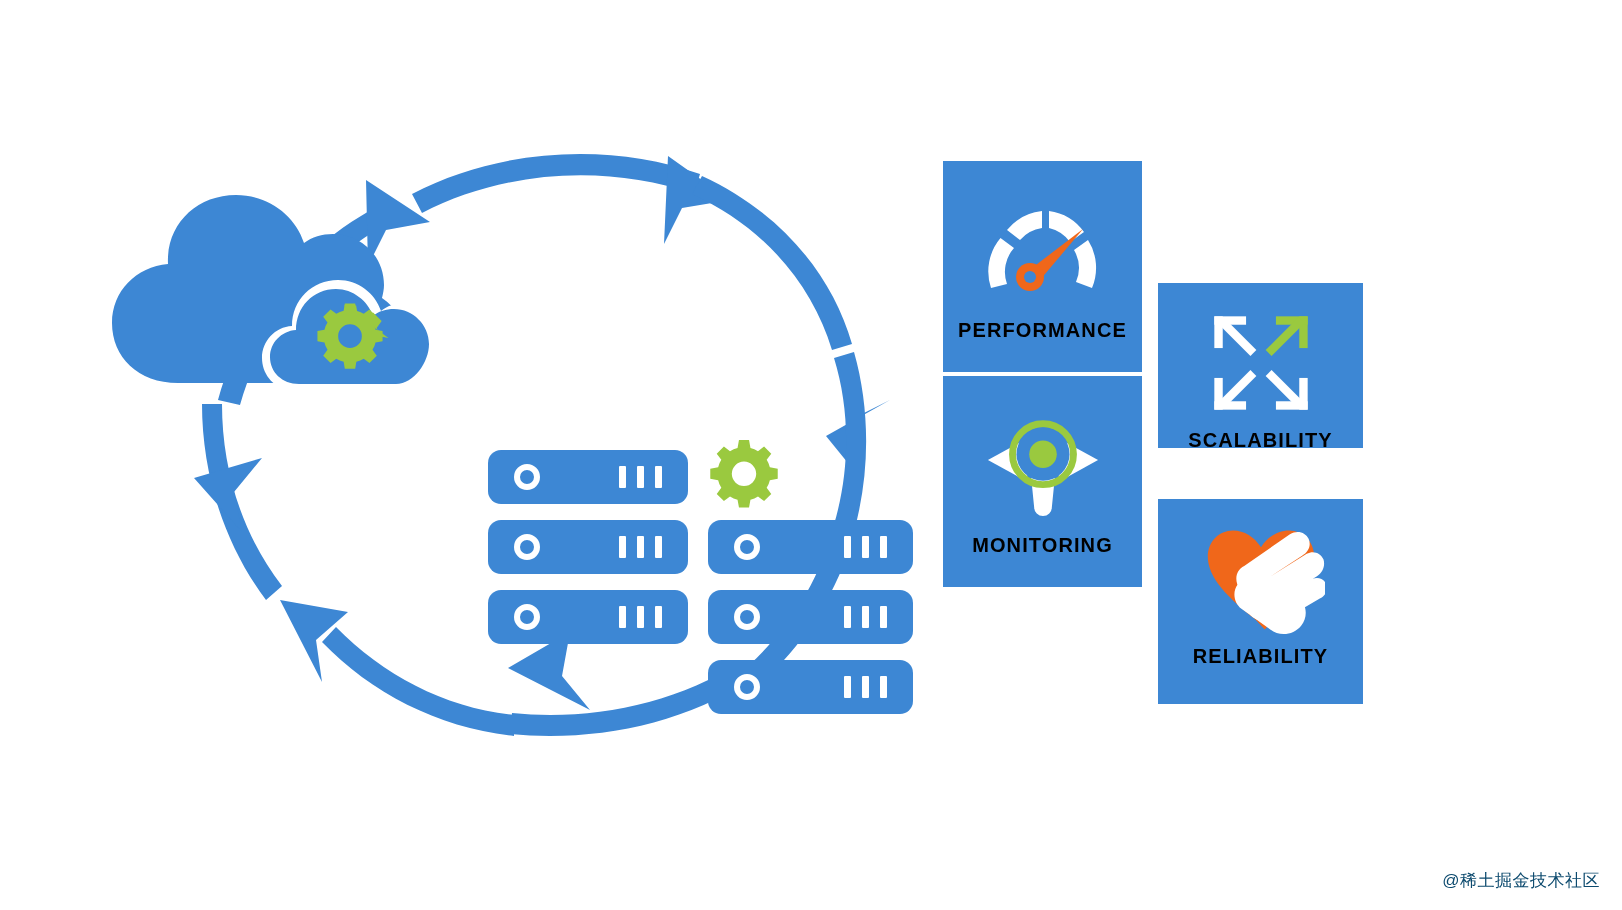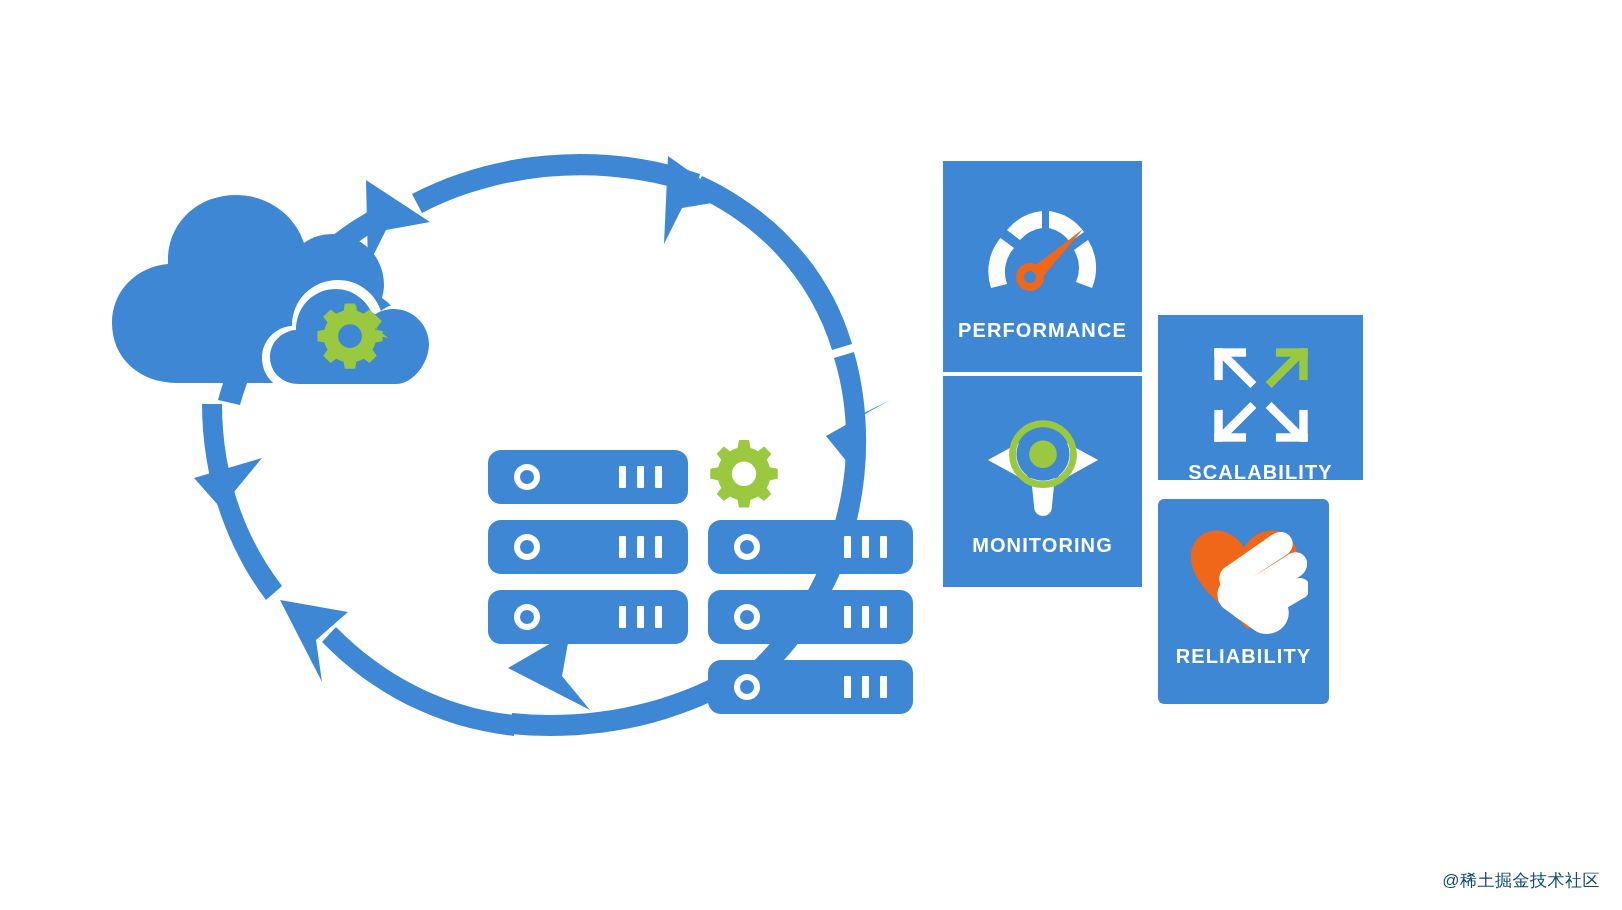--- a/index.html
+++ b/index.html
@@ -114,32 +114,32 @@
   .tile .tile-icon {
     margin-top: 28px;
     width: 128px;
     height: 120px;
     display: flex;
     align-items: center;
     justify-content: center;
   }
   .tile .tile-label {
     margin-top: 10px;
-    color: #ffffff;
+    color: #000000;
     font-size: 20px;
     font-weight: bold;
     letter-spacing: 1.1px;
     text-align: center;
     font-family: "Liberation Sans", sans-serif;
   }
 
   #tile-performance { left: 943px;  top: 161px; width: 199px; height: 211px; }
   #tile-monitoring  { left: 943px;  top: 376px; width: 199px; height: 211px; }
-  #tile-scalability { left: 1158px; top: 283px; width: 205px; height: 165px; margin-top: 32px; }
-  #tile-reliability { left: 1158px; top: 499px; width: 171px; height: 205px; border-radius: 6px; }
+  #tile-scalability { left: 1158px; top: 283px; width: 205px; height: 165px; }
+  #tile-reliability { left: 1158px; top: 499px; width: 205px; height: 205px; }
 
   #tile-scalability .tile-icon,
   #tile-reliability .tile-icon { margin-top: 24px; height: 112px; }
 
   
   #watermark {
     position: absolute;
     right: 22px;
     bottom: 18px;
     color: #0c4a6e;

